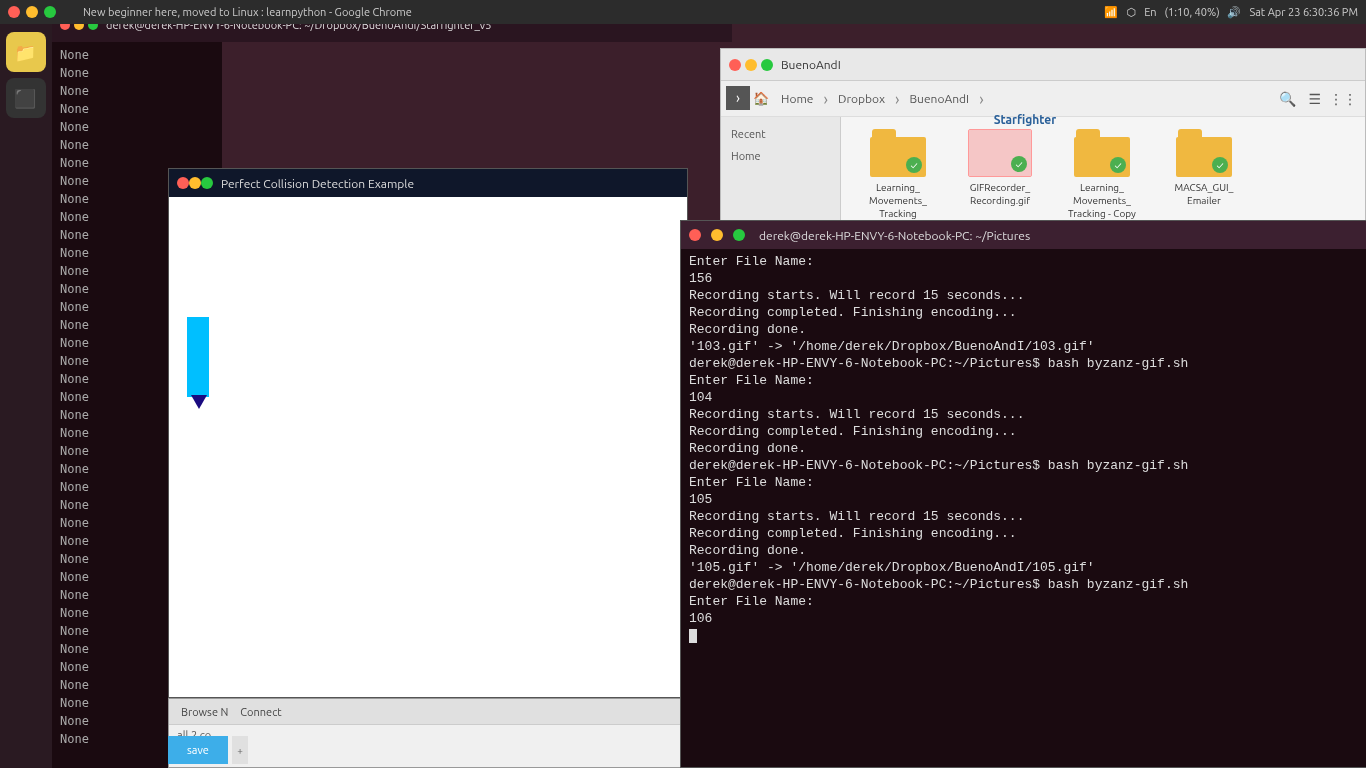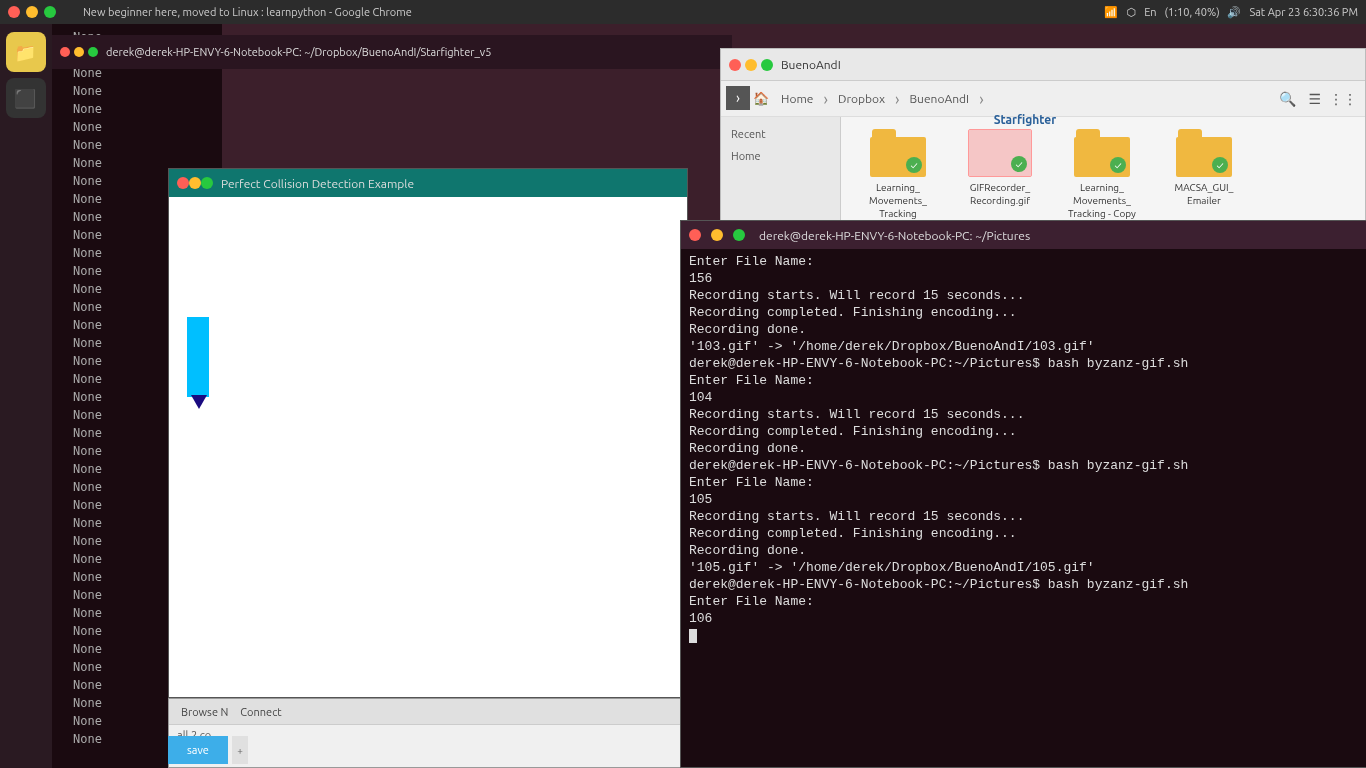--- a/index.html
+++ b/index.html
@@ -60,21 +60,21 @@
     #left-terminal {
       position: absolute;
       top: 24px;
       left: 52px;
       width: 170px;
       height: 744px;
       background: #1a0a10;
       color: #ccc;
       font-family: monospace;
       font-size: 12px;
-      padding: 4px 21px;
+      padding: 4px 8px;
       overflow: hidden;
       z-index: 10;
     }
     .none-line {
       line-height: 18px;
       color: #aaa;
     }
 
     
     #game-window {
@@ -82,21 +82,21 @@
       top: 168px;
       left: 168px;
       width: 520px;
       height: 530px;
       background: #fff;
       border: 1px solid #555;
       z-index: 20;
     }
     #game-window-titlebar {
       height: 28px;
-      background: #0f766e;
+      background: #0f172a;
       display: flex;
       align-items: center;
       padding: 0 8px;
     }
     .win-btn {
       width: 12px;
       height: 12px;
       border-radius: 50%;
       display: inline-block;
     }
@@ -349,21 +349,21 @@
       display: flex;
       align-items: center;
       padding: 0 8px;
       font-size: 11px;
       color: #555;
     }
 
     
     #taskbar-window-left {
       position: absolute;
-      top: 35px;
+      top: 8px;
       left: 52px;
       width: 680px;
       height: 24px;
       background: #2a1520;
       display: flex;
       align-items: center;
       padding: 17px 8px;
       z-index: 15;
     }
 

